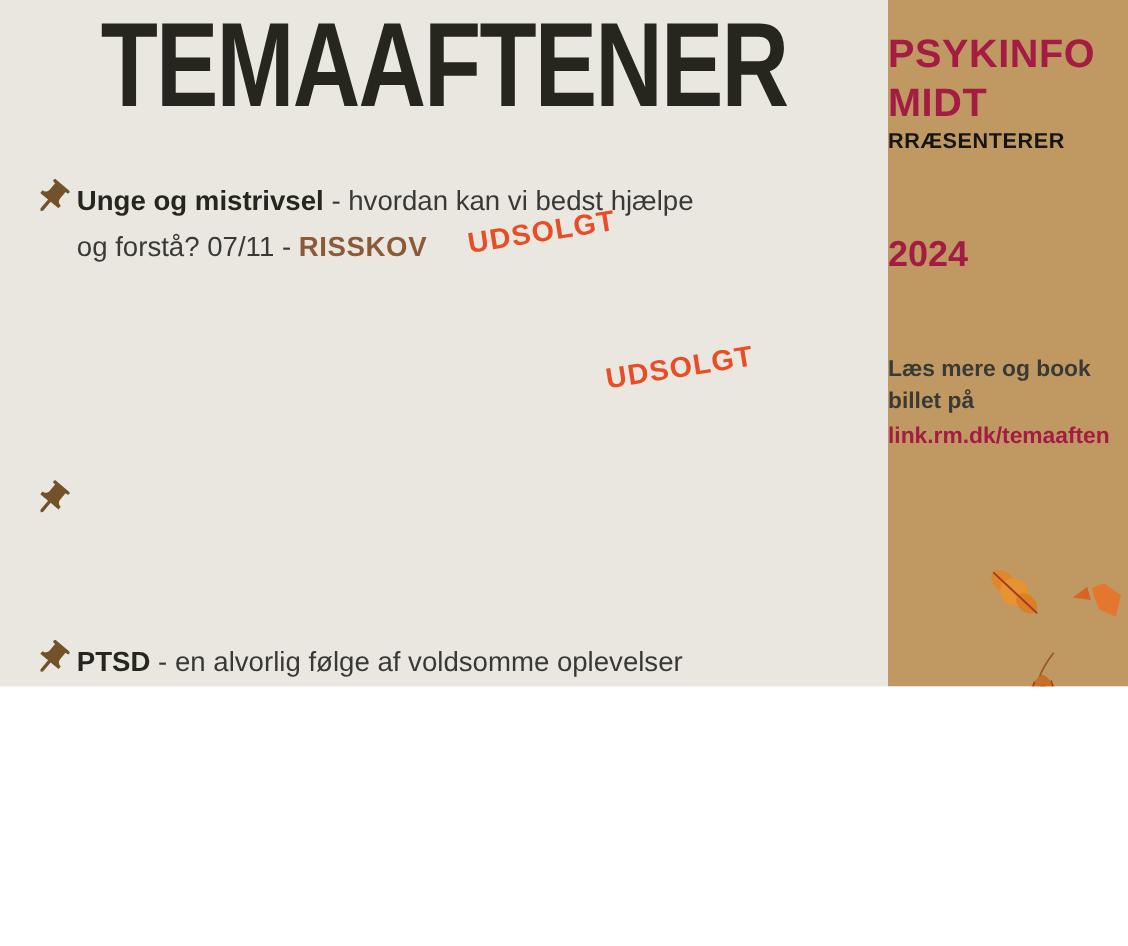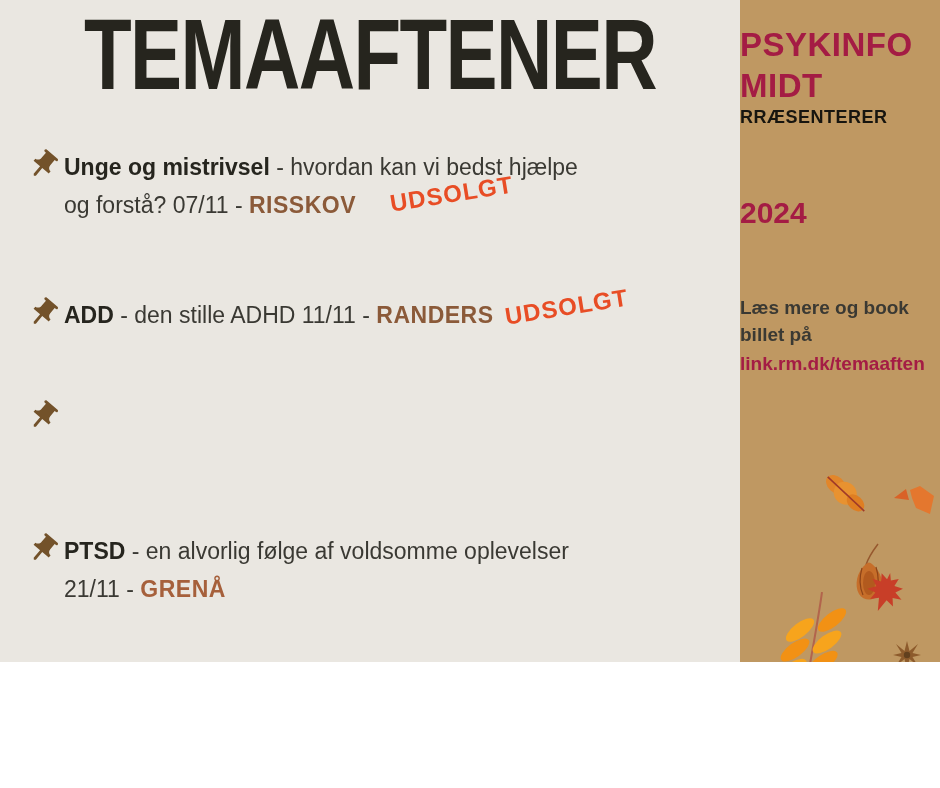--- a/index.html
+++ b/index.html
@@ -1,18 +1,18 @@
 <!DOCTYPE html>
 <html style="--page-bg: #EAE7E1; --sidebar-bg: #BF9862; --ink: #26251E; --text: #3A3933; --crimson: #A41C44; --presents-color: #17150F; --city-dark: #8B5A39; --city-light: #A6603B; --soldout: #E84D25; --pin: #73522A;"><head>
 <meta charset="utf-8">
 <style>
   * { margin:0; padding:0; box-sizing:border-box; }
   body { font-family: "Liberation Sans", "DejaVu Sans", sans-serif; background:#fff; }
 
-  .poster { position:relative; width:940px; height:662px; overflow:hidden;
+  .poster { position:relative; width:940px; height:572px; overflow:hidden;
             background:var(--page-bg, #EAE7E1); }
 
   
   .main-panel { position:absolute; left:0; top:0; width:740px; height:788px;
                 background:var(--page-bg, #EAE7E1); }
 
   .title { position:absolute; left:0; top:6px; width:740px; text-align:center;
            font-size:100px; line-height:96px; font-weight:700;
            letter-spacing:-2px; color:var(--ink, #26251E);
            transform:scaleX(0.78); transform-origin:50% 50%; white-space:nowrap; }
@@ -61,28 +61,20 @@
       <span class="pin">
         <svg width="34" height="34" viewBox="0 0 24 24">
             <path fill="#73522A" d="M16 9V4h1c.55 0 1-.45 1-1s-.45-1-1-1H7c-.55 0-1 .45-1 1s.45 1 1 1h1v5c0 1.66-1.34 3-3 3v2h5.97v7l1 1 1-1v-7H19v-2c-1.66 0-3-1.34-3-3z"></path>
           </svg>
       </span>
       <p class="ev"><span class="ev-bold">Unge og mistrivsel</span><span class="ev-text"> - hvordan kan vi bedst hjælpe
 og forstå? 07/11 - </span><span class="ev-city city-dark">RISSKOV</span></p>
     </section>
     <div class="soldout" style="left:388px; top:190px">UDSOLGT</div>
 
-    <section class="event" style="top:296px">
-      <span class="pin">
-        <svg width="34" height="34" viewBox="0 0 24 24">
-            <path fill="#73522A" d="M16 9V4h1c.55 0 1-.45 1-1s-.45-1-1-1H7c-.55 0-1 .45-1 1s.45 1 1 1h1v5c0 1.66-1.34 3-3 3v2h5.97v7l1 1 1-1v-7H19v-2c-1.66 0-3-1.34-3-3z"></path>
-          </svg>
-      </span>
-      <p class="ev"><span class="ev-bold">ADD</span><span class="ev-text"> - den stille ADHD 11/11 - </span><span class="ev-city city-dark">RANDERS</span></p>
-    </section>
     <div class="soldout" style="left:503px; top:303px">UDSOLGT</div>
 
     <section class="event" style="top:399px">
       <span class="pin">
         <svg width="34" height="34" viewBox="0 0 24 24">
             <path fill="#73522A" d="M16 9V4h1c.55 0 1-.45 1-1s-.45-1-1-1H7c-.55 0-1 .45-1 1s.45 1 1 1h1v5c0 1.66-1.34 3-3 3v2h5.97v7l1 1 1-1v-7H19v-2c-1.66 0-3-1.34-3-3z"></path>
           </svg>
       </span>
     </section>
 

